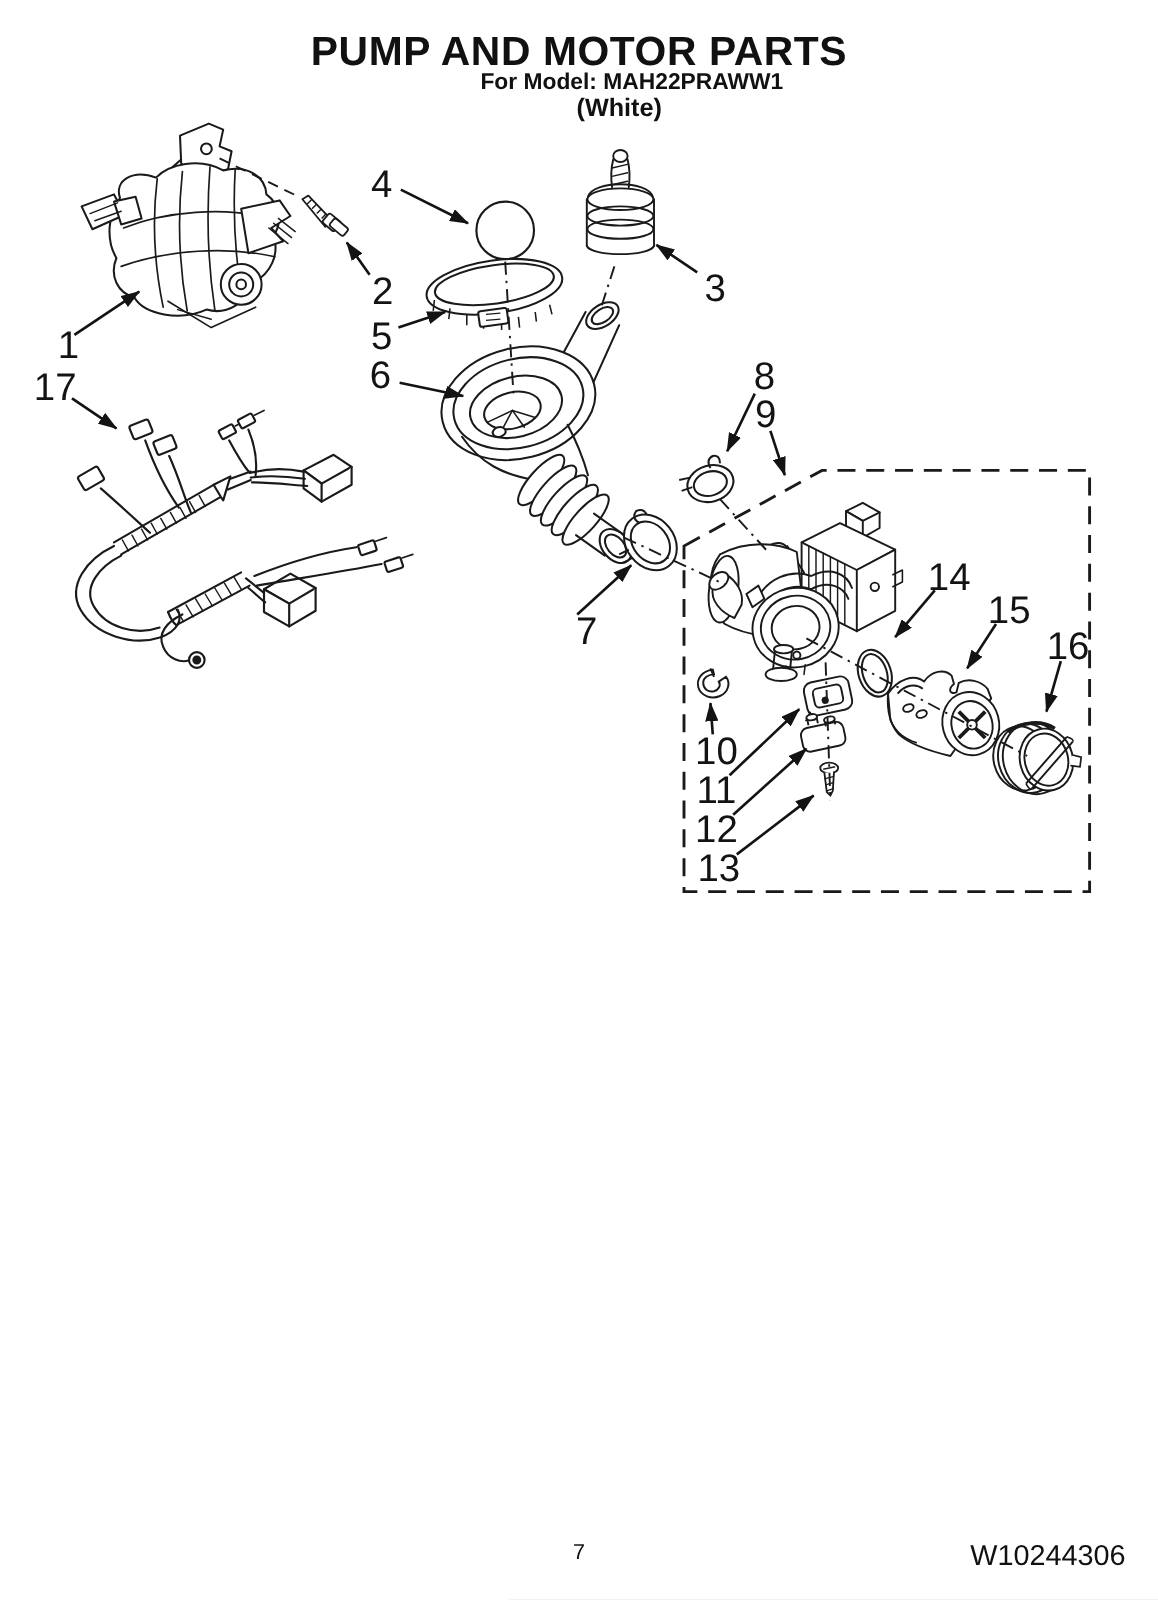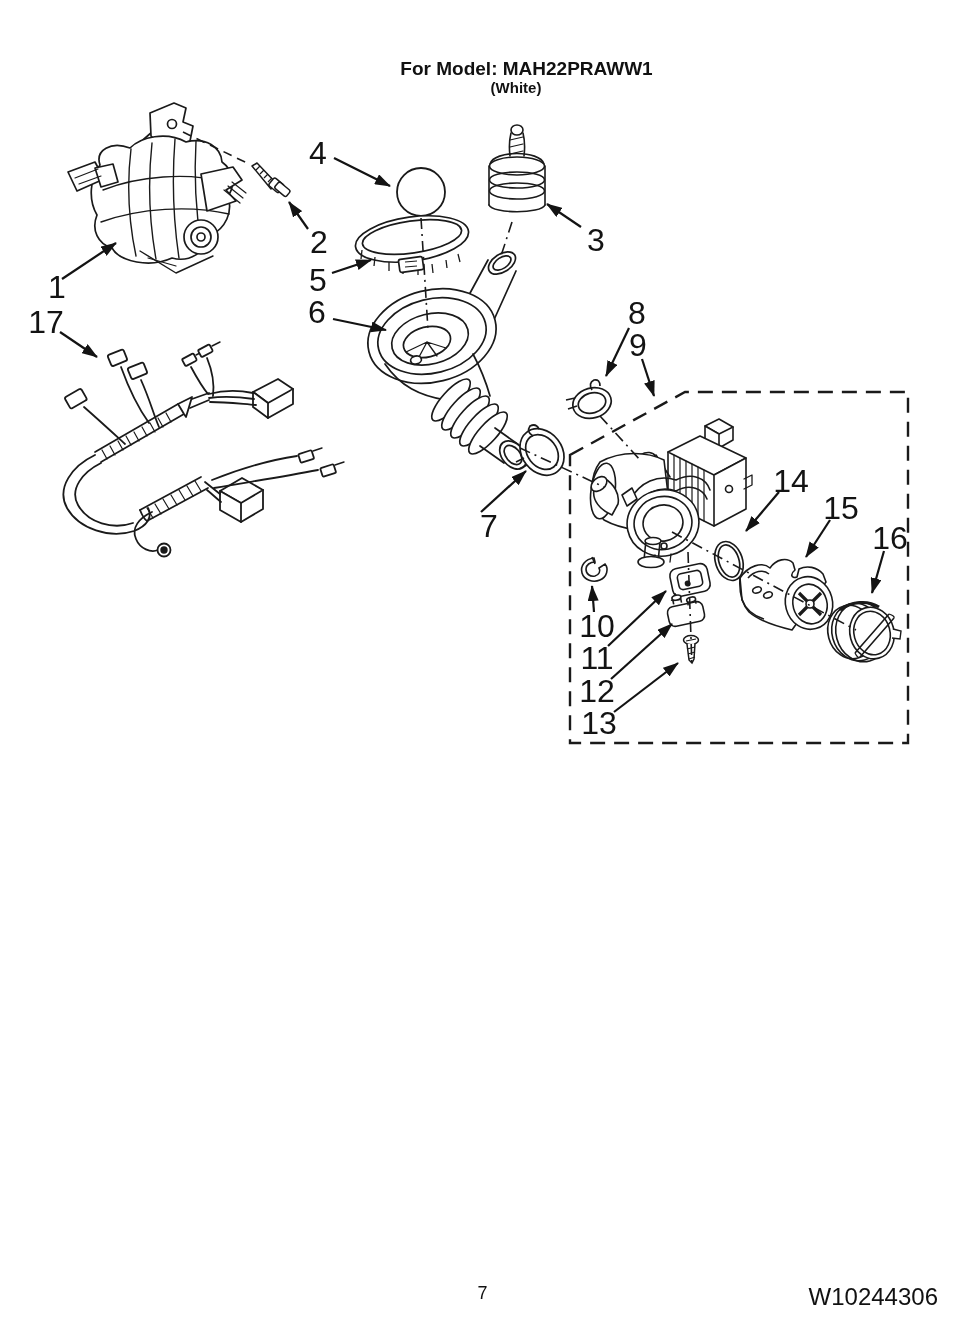--- a/index.html
+++ b/index.html
@@ -3,31 +3,32 @@
 <meta charset="utf-8">
 <style>
   html,body{margin:0;padding:0;background:#e8e8e8;}
   .page{position:relative;width:965px;height:1333px;background:#ffffff;overflow:hidden;
         font-family:"Liberation Sans",sans-serif;color:#111;}
   .title{position:absolute;top:24px;left:0;width:100%;text-align:center;
          font-size:34px;font-weight:bold;letter-spacing:.5px;}
   .model-line{position:absolute;top:58px;left:0;width:100%;text-align:center;
          font-size:19px;font-weight:bold;margin-left:44px;}
   .color-line{position:absolute;top:79px;left:516px;transform:translateX(-50%);
-         font-size:15px;font-weight:bold;white-space:nowrap;}
+         font-size:21px;font-weight:bold;white-space:nowrap;}
   .diagram-svg{position:absolute;left:0;top:0;}
   .page-num{position:absolute;top:1283px;left:0;width:965px;text-align:center;font-size:18px;}
   .doc-num{position:absolute;top:1283px;right:27px;font-size:24px;}
   .callout-text{font-family:"Liberation Sans",sans-serif;font-size:32px;fill:#131313;}
 </style>
 </head>
 <body>
 
 <div class="page">
 
+  <div class="title">PUMP AND MOTOR PARTS</div>
   <div class="model-line">For Model: MAH22PRAWW1</div>
   <div class="color-line">(White)</div>
 
   <svg class="diagram-svg" width="965" height="1333" viewBox="0 0 965 1333">
     <defs>
       <marker id="ah" markerUnits="userSpaceOnUse" markerWidth="18" markerHeight="11" refX="15" refY="5.5" orient="auto">
         <path d="M0,0 L16,5.5 L0,11 Z" fill="#131313"></path>
       </marker>
     </defs>
 

